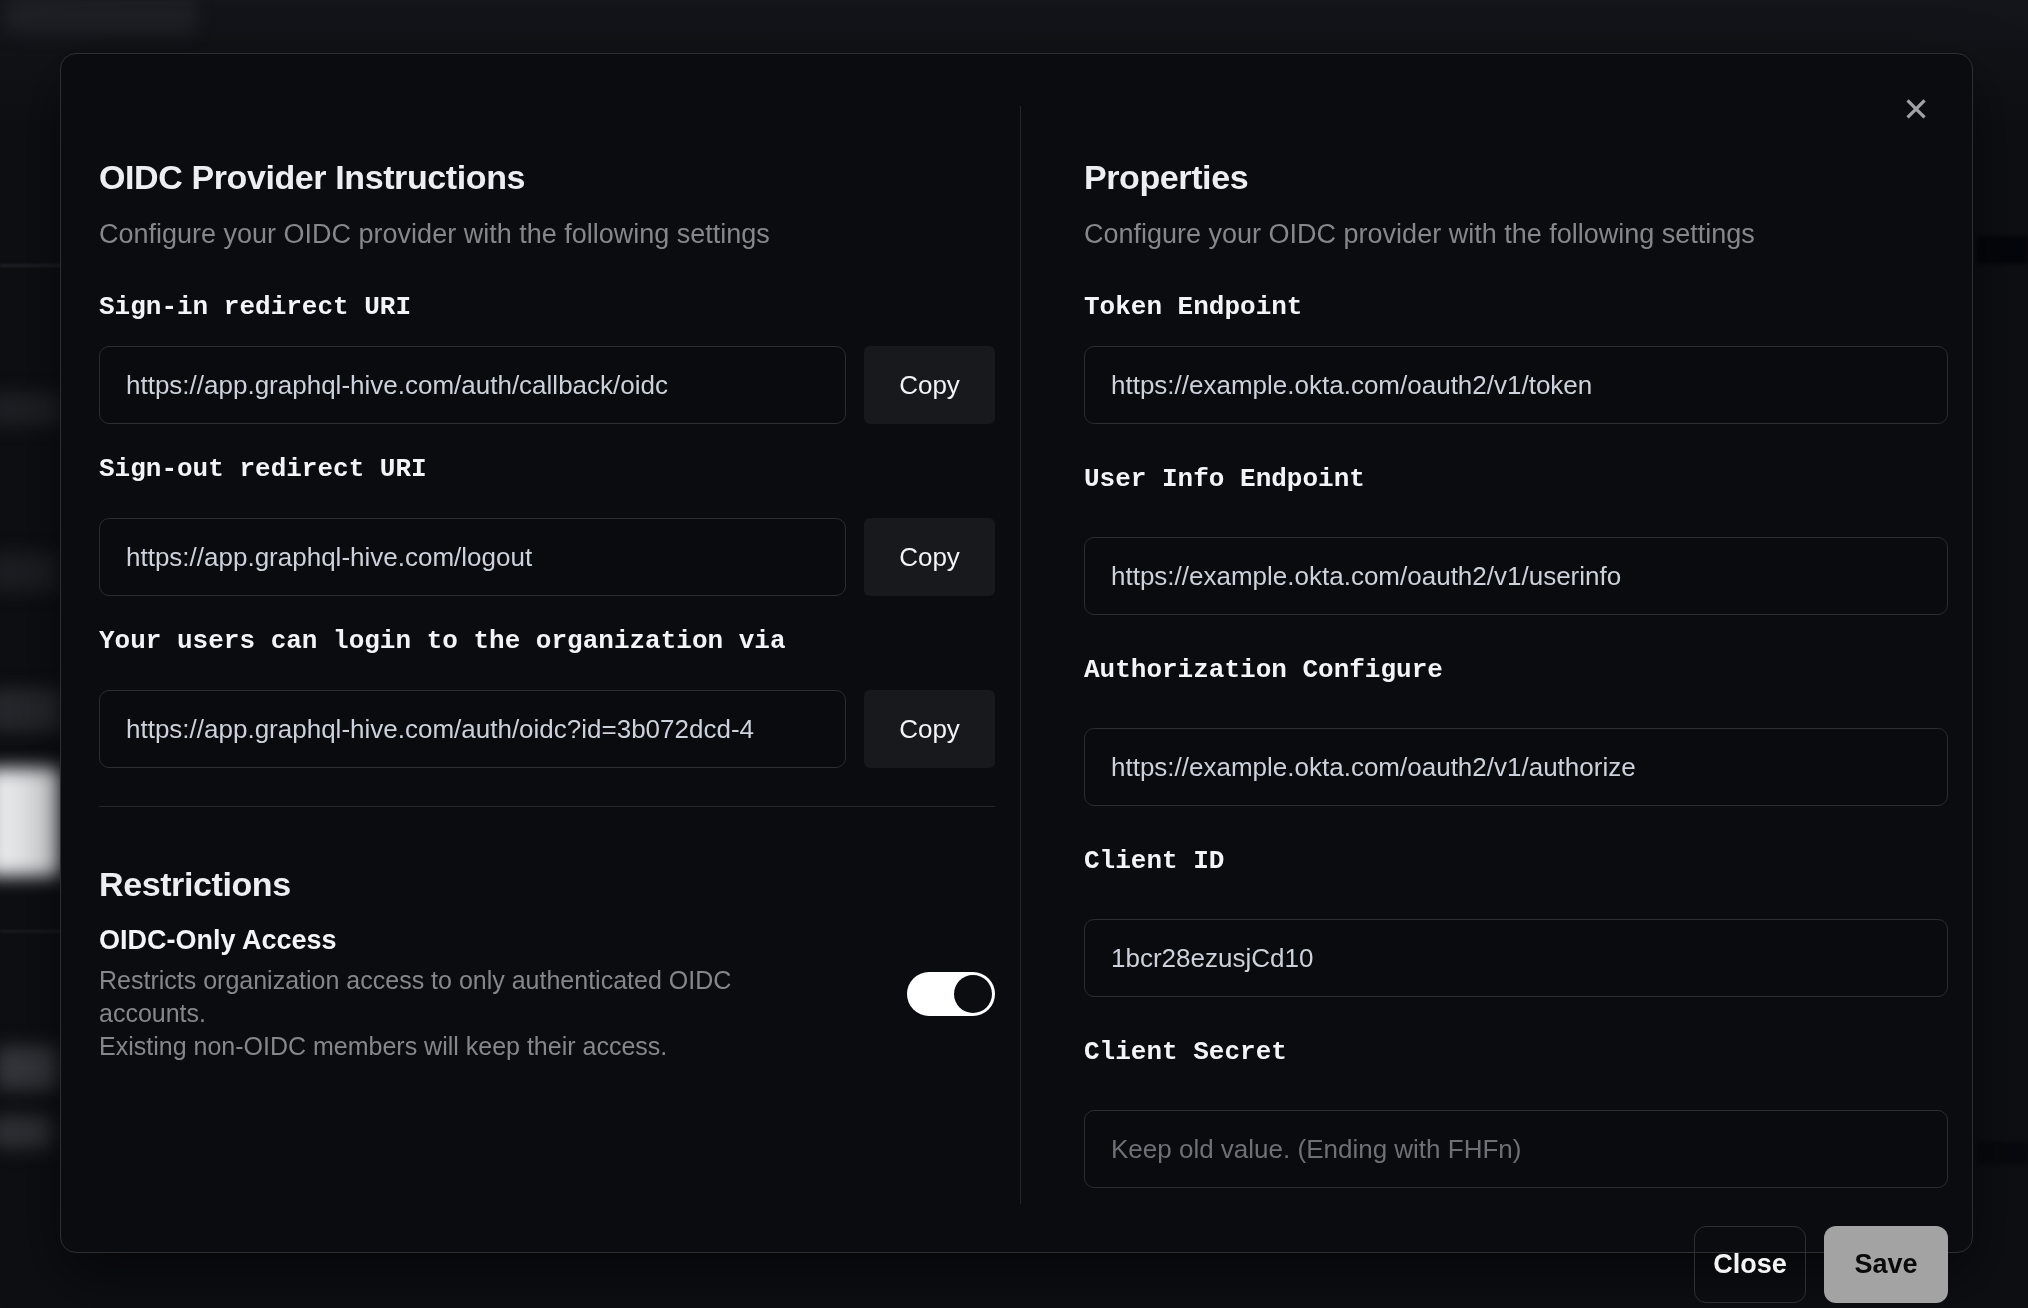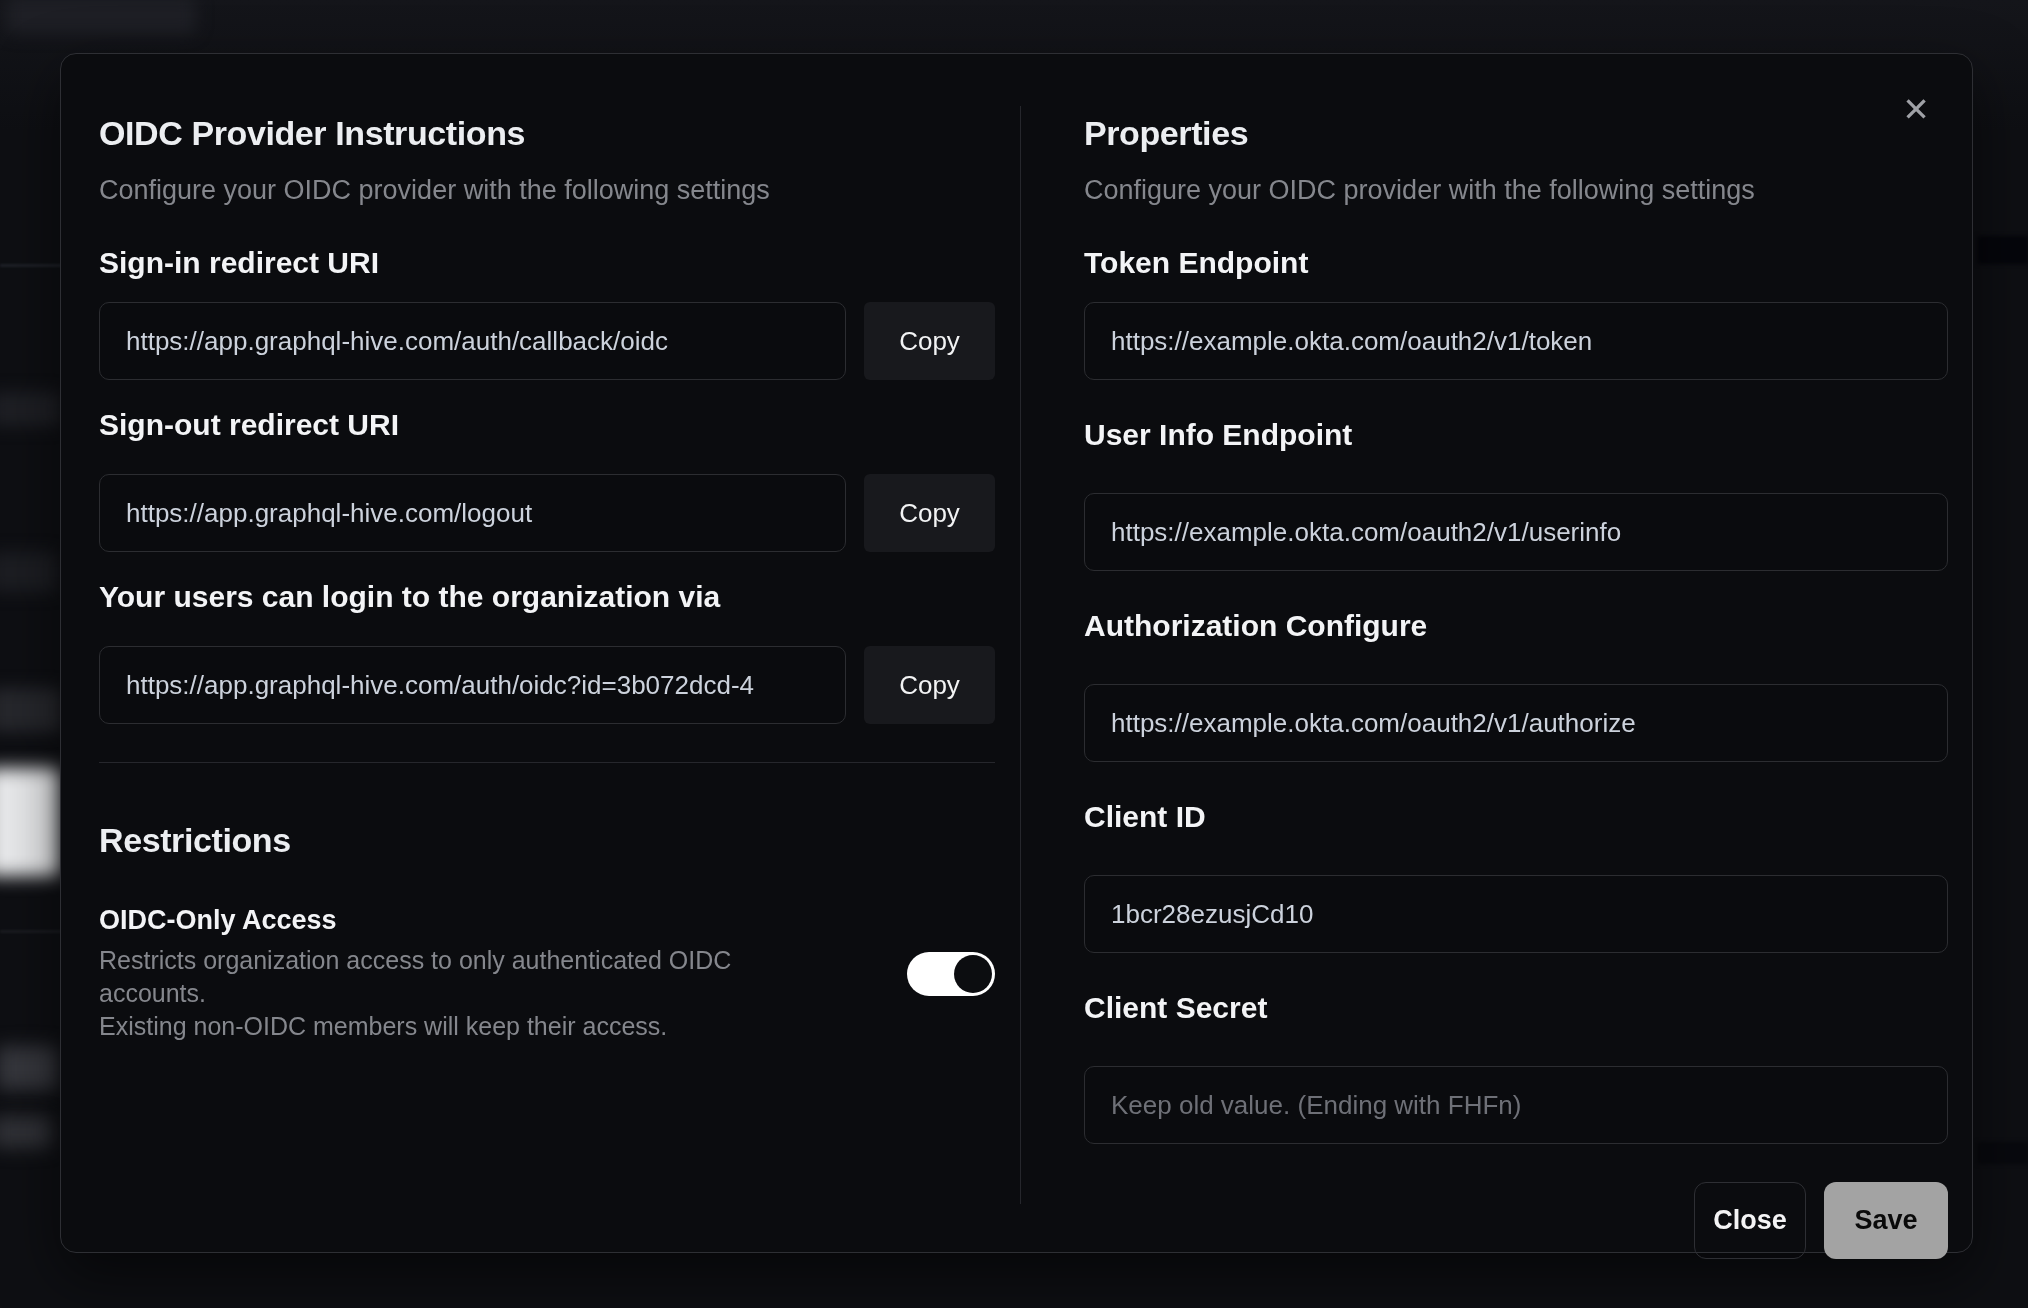--- a/index.html
+++ b/index.html
@@ -36,24 +36,24 @@
     background:transparent; border:none; color:#9fa1a6; font-size:33px;
     line-height:44px; text-align:center; cursor:pointer;
     font-family:"DejaVu Sans", sans-serif;
   }
   .vdivider { position:absolute; left:959px; top:52px; height:1098px; width:1px; background:#26272c; }
 
   .col { position:absolute; top:0; padding-top:58px; }
   .col.left  { left:38px;  width:896px; }
   .col.right { left:1023px; width:864px; }
 
-  .section-title { font-size:34px; line-height:42px; font-weight:700; letter-spacing:-.4px; color:#eceef1; }
+  .section-title { font-size:34px; line-height:42px; font-weight:700; letter-spacing:-.4px; color:#eceef1;margin-top:44px; }
   .subtitle { margin-top:20px; font-size:27px; line-height:33px; color:#85878d; }
 
-  .field-label { font-size:30px; line-height:30px; font-weight:700; color:#f3f4f6; }
+  .field-label { font-size:26px; line-height:30px; font-weight:700; color:#f3f4f6;font-family:Liberation Mono, monospace; }
   .col.left  .field-label.first, .col.right .field-label.first { margin-top:41px; }
   .col.left  .field-label.next  { margin-top:30px; }
   .col.right .field-label.next  { margin-top:40px; }
 
   .input-row { display:flex; gap:18px; }
   .col.left  .input-row { margin-top:34px; }
   .col.left  .input-row.first { margin-top:24px; }
   .col.right .inp { margin-top:43px; }
   .col.right .inp.first { margin-top:24px; }
 
@@ -67,21 +67,21 @@
 
   .copy-btn {
     flex:0 0 131px; height:78px; background:#18191d; border:none; border-radius:6px;
     color:#f2f3f4; font-size:26px; cursor:pointer; font-family:"Liberation Sans", sans-serif;
   }
 
   .separator { margin-top:38px; height:1px; background:#26272c; width:100%; }
 
   .restrictions-title { margin-top:56px; }
 
-  .toggle-row { margin-top:43px; display:flex; align-items:center; justify-content:space-between; }
+  .toggle-row { margin-top:19px; display:flex; align-items:center; justify-content:space-between; }
   .toggle-text { max-width:740px; }
   .toggle-label { font-size:27px; line-height:32px; font-weight:700; color:#f3f4f6; }
   .toggle-desc { margin-top:8px; font-size:25px; line-height:33px; color:#85878d; }
 
   .switch {
     position:relative; width:88px; height:44px; border-radius:22px; background:#ffffff;
     flex:0 0 auto; cursor:pointer;
   }
   .switch .knob {
     position:absolute; right:3px; top:3px; width:38px; height:38px; border-radius:50%;

